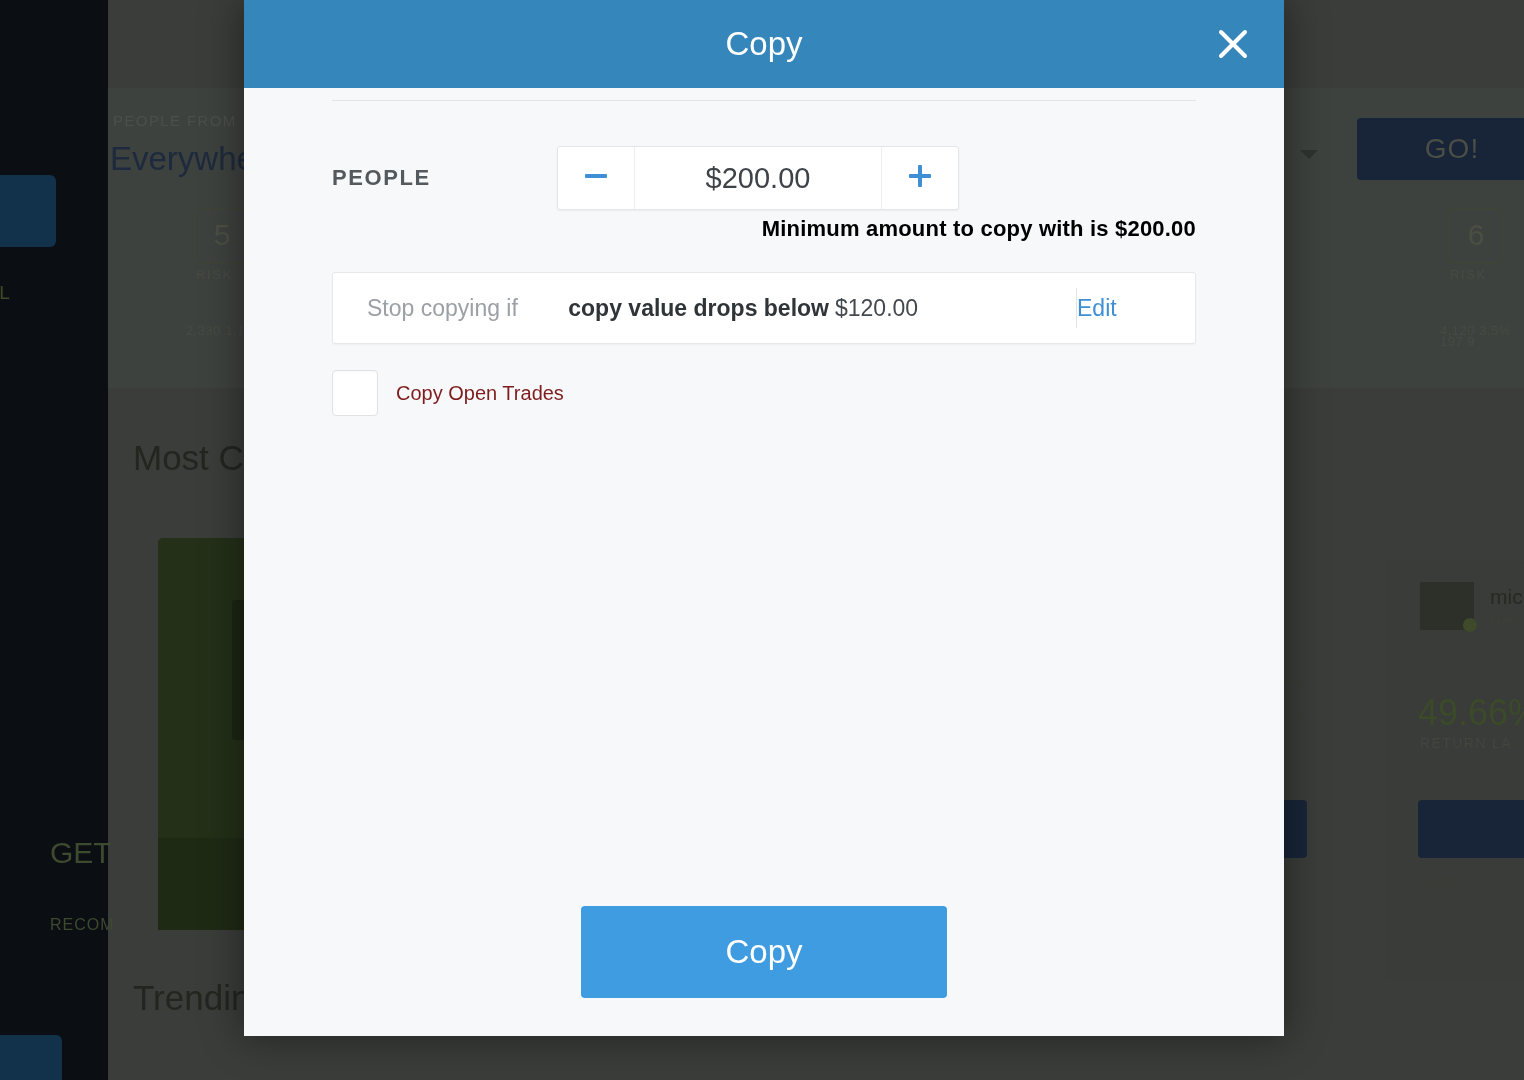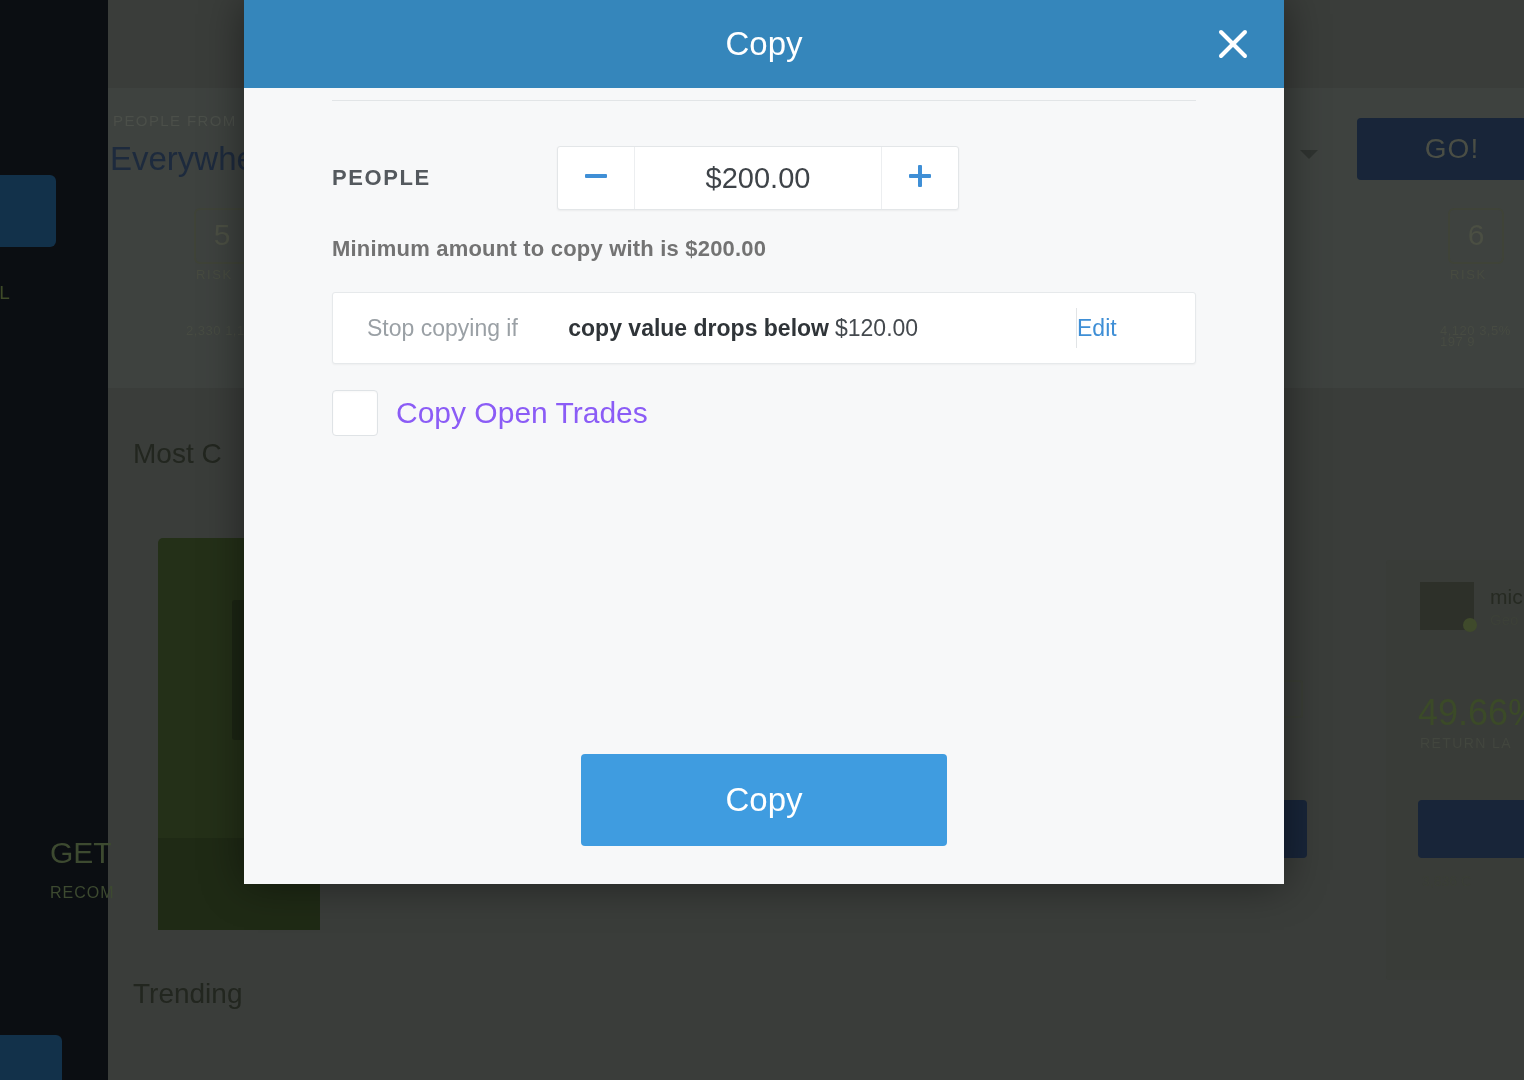--- a/index.html
+++ b/index.html
@@ -129,21 +129,21 @@
     font-size: 13px;
     color: #474b42;
     line-height: 11px;
     letter-spacing: .5px;
   }
   .bg-lines.a { left: 186px; top: 325px; }
   .bg-lines.b { left: 1440px; top: 325px; }
 
   .bg-heading {
     position: absolute;
-    font-size: 28px;
+    font-size: 35px;
     color: #22261f;
     white-space: nowrap;
   }
   .bg-heading.most { left: 133px; top: 438px; }
   .bg-heading.trending { left: 133px; top: 978px; }
 
   .bg-greencard {
     position: absolute;
     left: 158px; top: 538px;
     width: 162px; height: 392px;
@@ -158,21 +158,21 @@
   }
   .bg-green-get {
     position: absolute;
     left: 50px; top: 836px;
     font-size: 30px;
     color: #3d4a30;
     white-space: nowrap;
   }
   .bg-green-reco {
     position: absolute;
-    left: 50px; top: 884px;
+    left: 50px; top: 916px;
     font-size: 16px;
     letter-spacing: 1px;
     color: #3d4a30;
     white-space: nowrap;
   }
   .bg-green-glyph {
     position: absolute;
     left: 232px; top: 600px;
     width: 28px; height: 140px;
     background: #1c2614;
@@ -263,21 +263,21 @@
     letter-spacing: 1.2px;
     color: #3f433b;
     white-space: nowrap;
   }
 
   
   .modal {
     position: absolute;
     left: 244px; top: 0;
     width: 1040px;
-    height: 884px;
+    height: 1036px;
     background: #f7f8f9;
     box-shadow: 0 0 40px rgba(0,0,0,.45);
     overflow: hidden;
   }
 
   .modal-header {
     position: relative;
     height: 88px;
     background: #3586bb;
   }
@@ -431,24 +431,24 @@
   .stepper-value {
     flex: 1;
     display: flex;
     align-items: center;
     justify-content: center;
     font-size: 29px;
     color: #3e4348;
   }
 
   .error-msg {
-    margin-top: 26px;
-    text-align: left;
+    margin-top: 6px;
+    text-align: right;
     font-size: 22px;
-    color: #737373;
+    color: #000000;
     font-weight: bold;
     letter-spacing: .2px;
   }
 
   
   .stop-bar {
     margin-top: 30px;
     height: 70px;
     background: #ffffff;
     border: 1px solid #e6e9eb;
@@ -489,22 +489,22 @@
     width: 44px;
     height: 44px;
     background: #ffffff;
     border: 1px solid #dfe3e6;
     border-radius: 4px;
     cursor: pointer;
     box-shadow: inset 0 1px 2px rgba(0,0,0,.03);
   }
   .checkbox-label {
     margin-left: 18px;
-    font-size: 30px;
-    color: #8b5cf6;
+    font-size: 20px;
+    color: #7f1d1d;
   }
 
   
   .modal-footer {
     position: absolute;
     left: 0; right: 0;
     bottom: 0;
     height: 130px;
     display: flex;
     align-items: flex-start;

